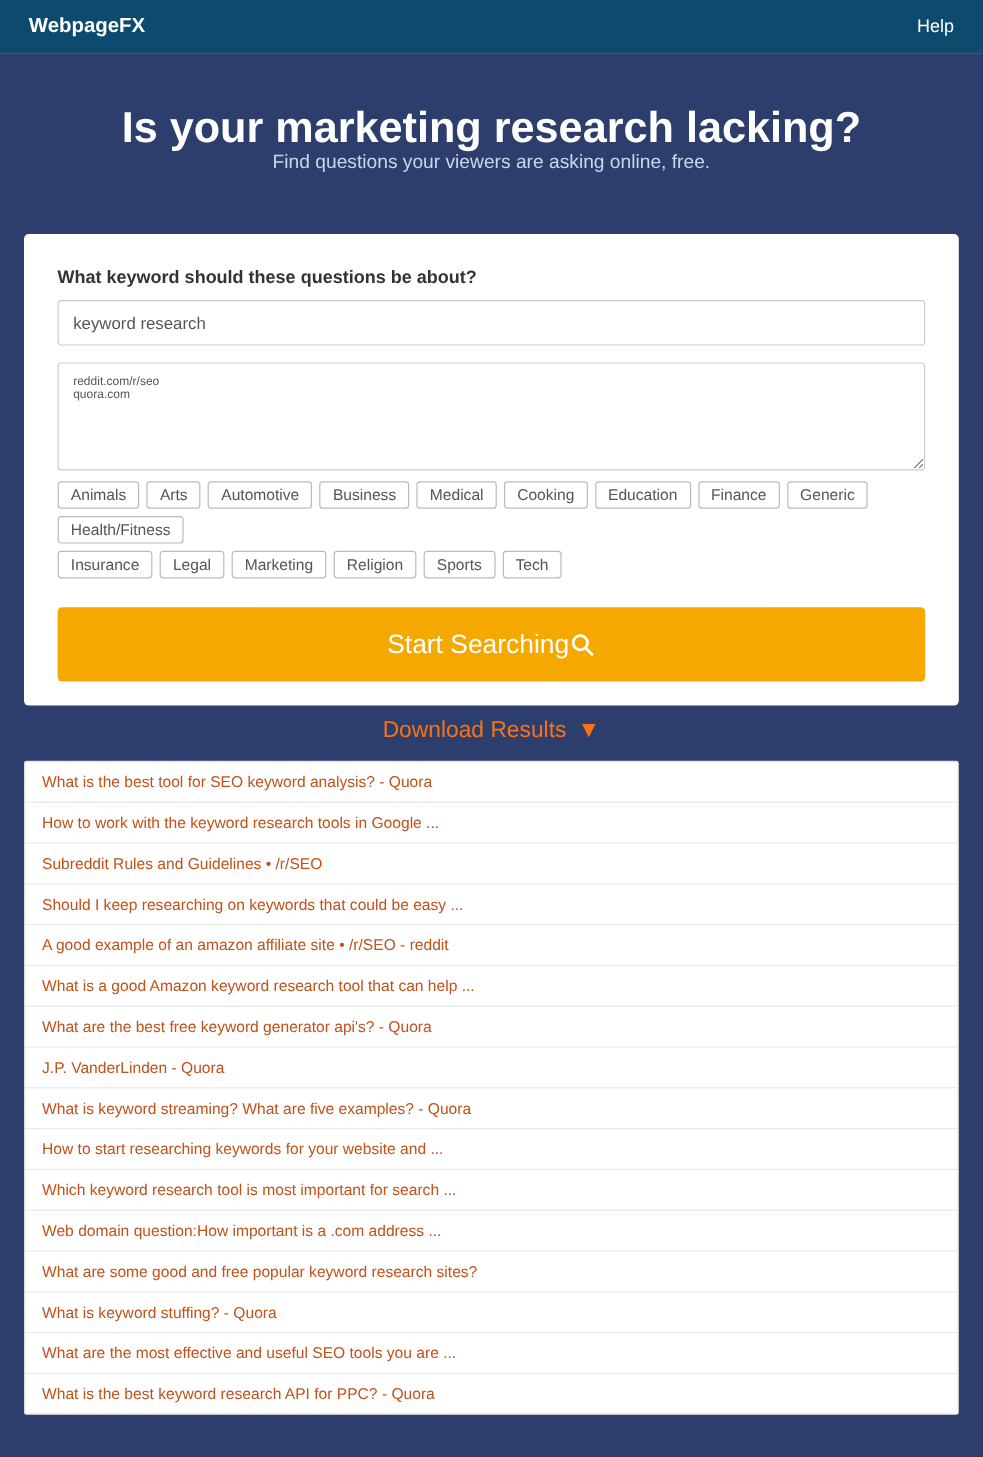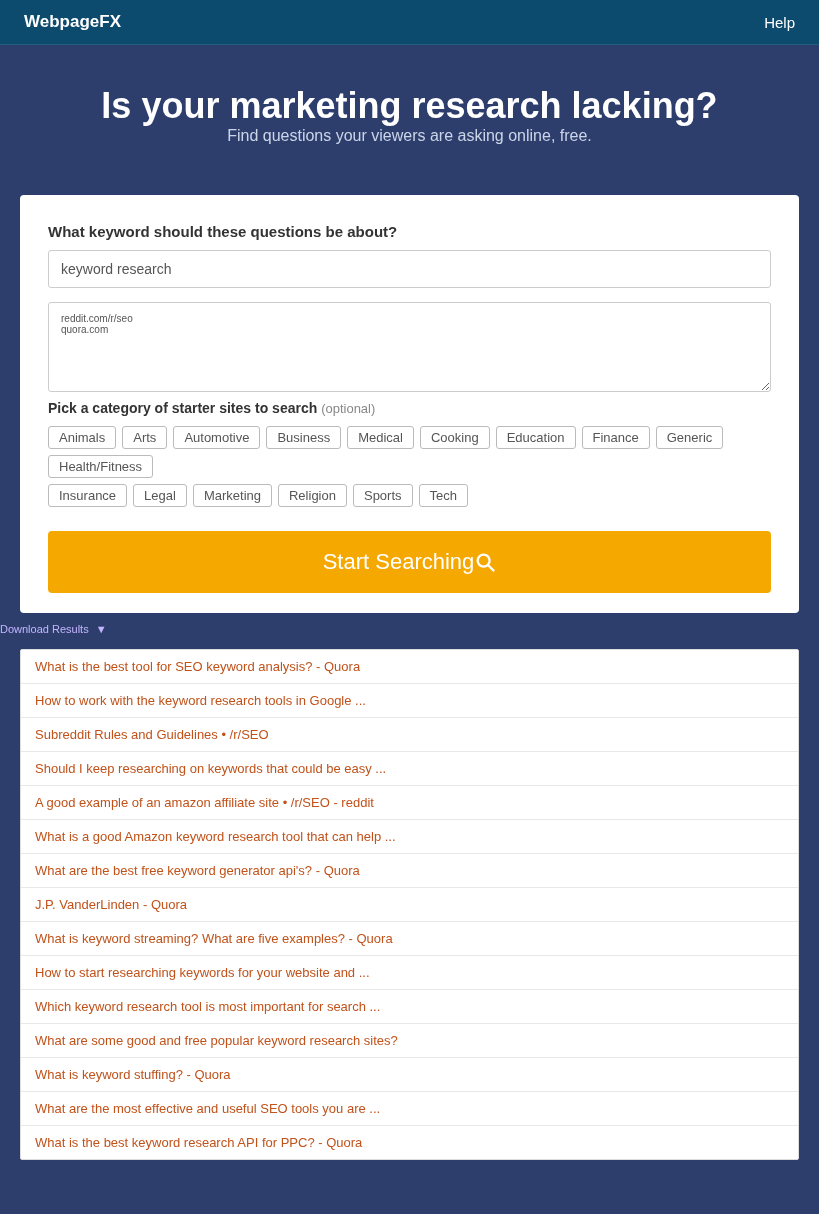--- a/index.html
+++ b/index.html
@@ -140,22 +140,23 @@
       width: 22px;
       height: 22px;
       fill: none;
       stroke: #fff;
       stroke-width: 2.5;
     }
 
     
     .download-link {
       display: block;
-      color: #c4b5fd;
-      font-size: 11px;
+      text-align: center;
+      color: #f97316;
+      font-size: 19px;
       margin-top: 10px;
       cursor: pointer;
       text-decoration: none;
     }
     .download-arrow {
       display: inline-block;
       margin-left: 4px;
     }
 
     
@@ -192,24 +193,20 @@
 
 <div class="main-card">
 
   <div class="section-label">What keyword should these questions be about?</div>
 
   <input type="text" class="keyword-input" value="keyword research" style="">
 
   <textarea class="sites-textarea" style="">reddit.com/r/seo
 quora.com</textarea>
 
-  <div class="category-label">
-    <span>Pick a category of starter sites to search</span>
-    <span class="category-optional">(optional)</span>
-  </div>
 
   <div class="categories-row">
   <span class="category-tag">Animals</span>
       <span class="category-tag">Arts</span>
       <span class="category-tag">Automotive</span>
       <span class="category-tag">Business</span>
       <span class="category-tag">Medical</span>
       <span class="category-tag">Cooking</span>
       <span class="category-tag">Education</span>
       <span class="category-tag">Finance</span>
@@ -246,17 +243,18 @@
     <a class="result-item">How to work with the keyword research tools in Google ...</a>
     <a class="result-item">Subreddit Rules and Guidelines • /r/SEO</a>
     <a class="result-item">Should I keep researching on keywords that could be easy ...</a>
     <a class="result-item">A good example of an amazon affiliate site • /r/SEO - reddit</a>
     <a class="result-item">What is a good Amazon keyword research tool that can help ...</a>
     <a class="result-item">What are the best free keyword generator api's? - Quora</a>
     <a class="result-item">J.P. VanderLinden - Quora</a>
     <a class="result-item">What is keyword streaming? What are five examples? - Quora</a>
     <a class="result-item">How to start researching keywords for your website and ...</a>
     <a class="result-item">Which keyword research tool is most important for search ...</a>
+    <a class="result-item">Web domain question:How important is a .com address ...</a>
     <a class="result-item">What are some good and free popular keyword research sites?</a>
     <a class="result-item">What is keyword stuffing? - Quora</a>
     <a class="result-item">What are the most effective and useful SEO tools you are ...</a>
     <a class="result-item">What is the best keyword research API for PPC? - Quora</a>
   </div>
 
 </body></html>

